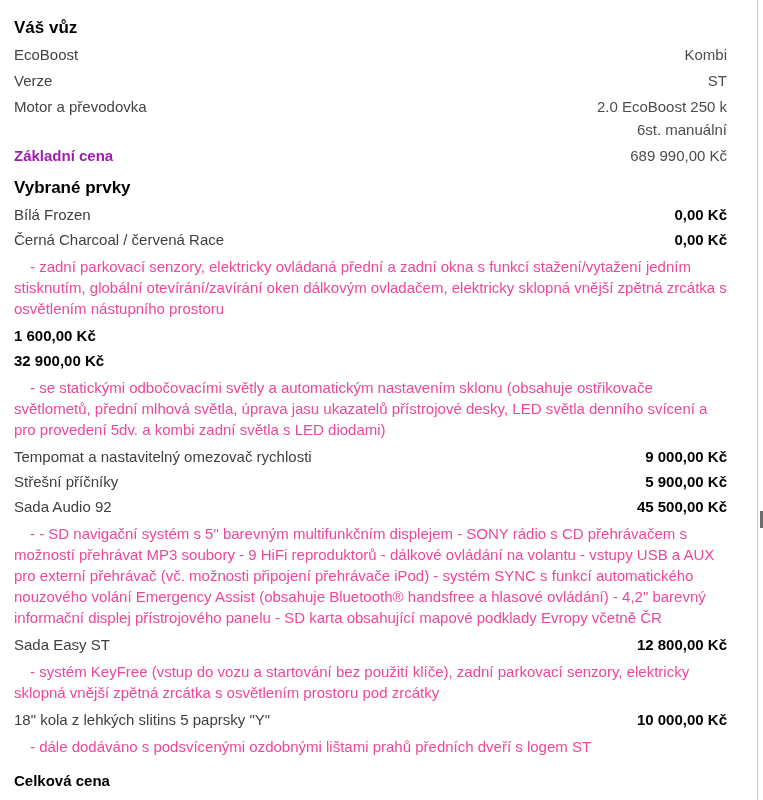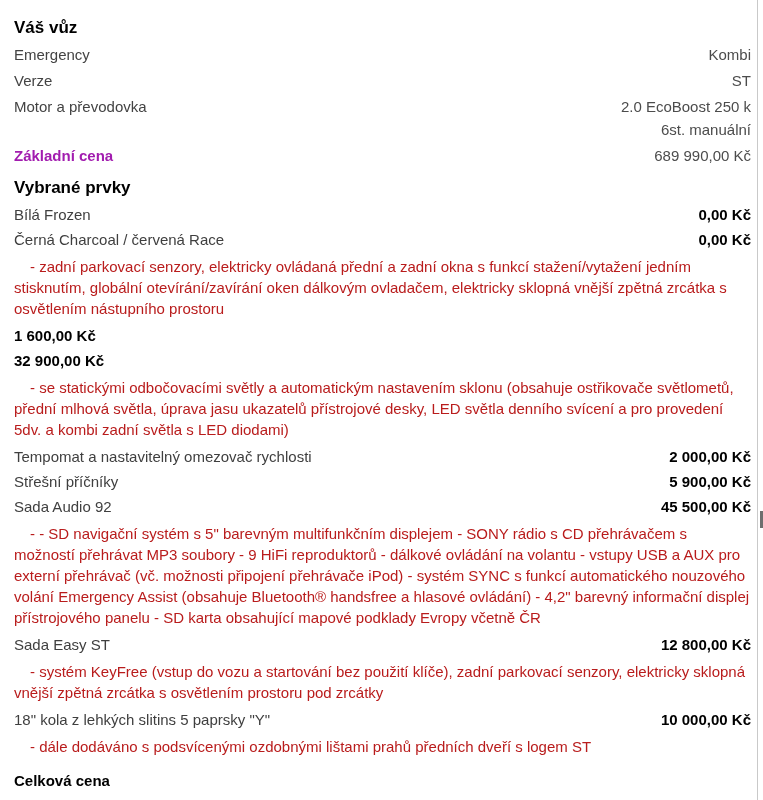--- a/index.html
+++ b/index.html
@@ -5,21 +5,21 @@
   html, body { margin: 0; padding: 0; background: #ffffff; }
   body {
     width: 763px; height: 800px; overflow: hidden;
     font-family: "Liberation Sans", sans-serif;
     -webkit-font-smoothing: antialiased;
   }
   .page {
     position: relative;
     width: 763px; height: 800px;
     box-sizing: border-box;
-    padding: 18px 12px 0 14px;
+    padding: 18px 36px 0 14px;
   }
   .panel-border {
     position: absolute; top: 0; bottom: 0; left: 757px;
     width: 1px; background: #c9c9c9;
   }
   .scroll-thumb {
     position: absolute; right: 0; top: 511px;
     width: 3px; height: 17px; background: #6e6e6e;
   }
   h1.sec-title {
@@ -36,41 +36,41 @@
   .val { color: #4c4c4c; text-align: right; }
   .val2row { margin-top: -3px; align-items: center; }
   .base-row { margin-top: 8px; }
   .base-row .lab { font-weight: bold; color: #a21caf; }
   .features { margin-top: 13px; }
   .fname { color: #3f3f3f; padding-right: 12px; }
   .fprice { font-weight: bold; color: #000; white-space: nowrap; }
   .fdesc {
     margin: 0 0 8px 0;
     font-size: 15px; line-height: 21px;
-    color: #b91c1c;
+    color: #ec4899;
     text-indent: 16px;
   }
   .totals { margin-top: 15px; }
   .total-label1 {
     font-size: 15px; line-height: 18px; font-weight: bold; color: #000;
     margin-bottom: 5px;
   }
 </style>
 </head>
 <body>
 
 <div class="page">
   <div class="panel-border"></div>
   <div class="scroll-thumb"></div>
 
   <section>
     <h1 class="sec-title">Váš vůz</h1>
 
     <div class="irow">
-      <span class="lab">Emergency</span>
+      <span class="lab">EcoBoost</span>
       <span class="val">Kombi</span>
     </div>
     <div class="irow">
       <span class="lab">Verze</span>
       <span class="val">ST</span>
     </div>
     <div class="irow">
       <span class="lab">Motor a převodovka</span>
       <span class="val">2.0 EcoBoost 250 k</span>
     </div>
@@ -104,21 +104,21 @@
       <span class="fprice">1 600,00 Kč</span>
     </div>
 
     <div class="frow">
       <span class="fprice">32 900,00 Kč</span>
     </div>
     <p class="fdesc">- se statickými odbočovacími světly a automatickým nastavením sklonu (obsahuje ostřikovače světlometů, přední mlhová světla, úprava jasu ukazatelů přístrojové desky, LED světla denního svícení a pro provedení 5dv. a kombi zadní světla s LED diodami)</p>
 
     <div class="frow">
       <span class="fname">Tempomat a nastavitelný omezovač rychlosti</span>
-      <span class="fprice">2 000,00 Kč</span>
+      <span class="fprice">9 000,00 Kč</span>
     </div>
 
     <div class="frow">
       <span class="fname">Střešní příčníky</span>
       <span class="fprice">5 900,00 Kč</span>
     </div>
 
     <div class="frow">
       <span class="fname">Sada Audio 92</span>
       <span class="fprice">45 500,00 Kč</span>

